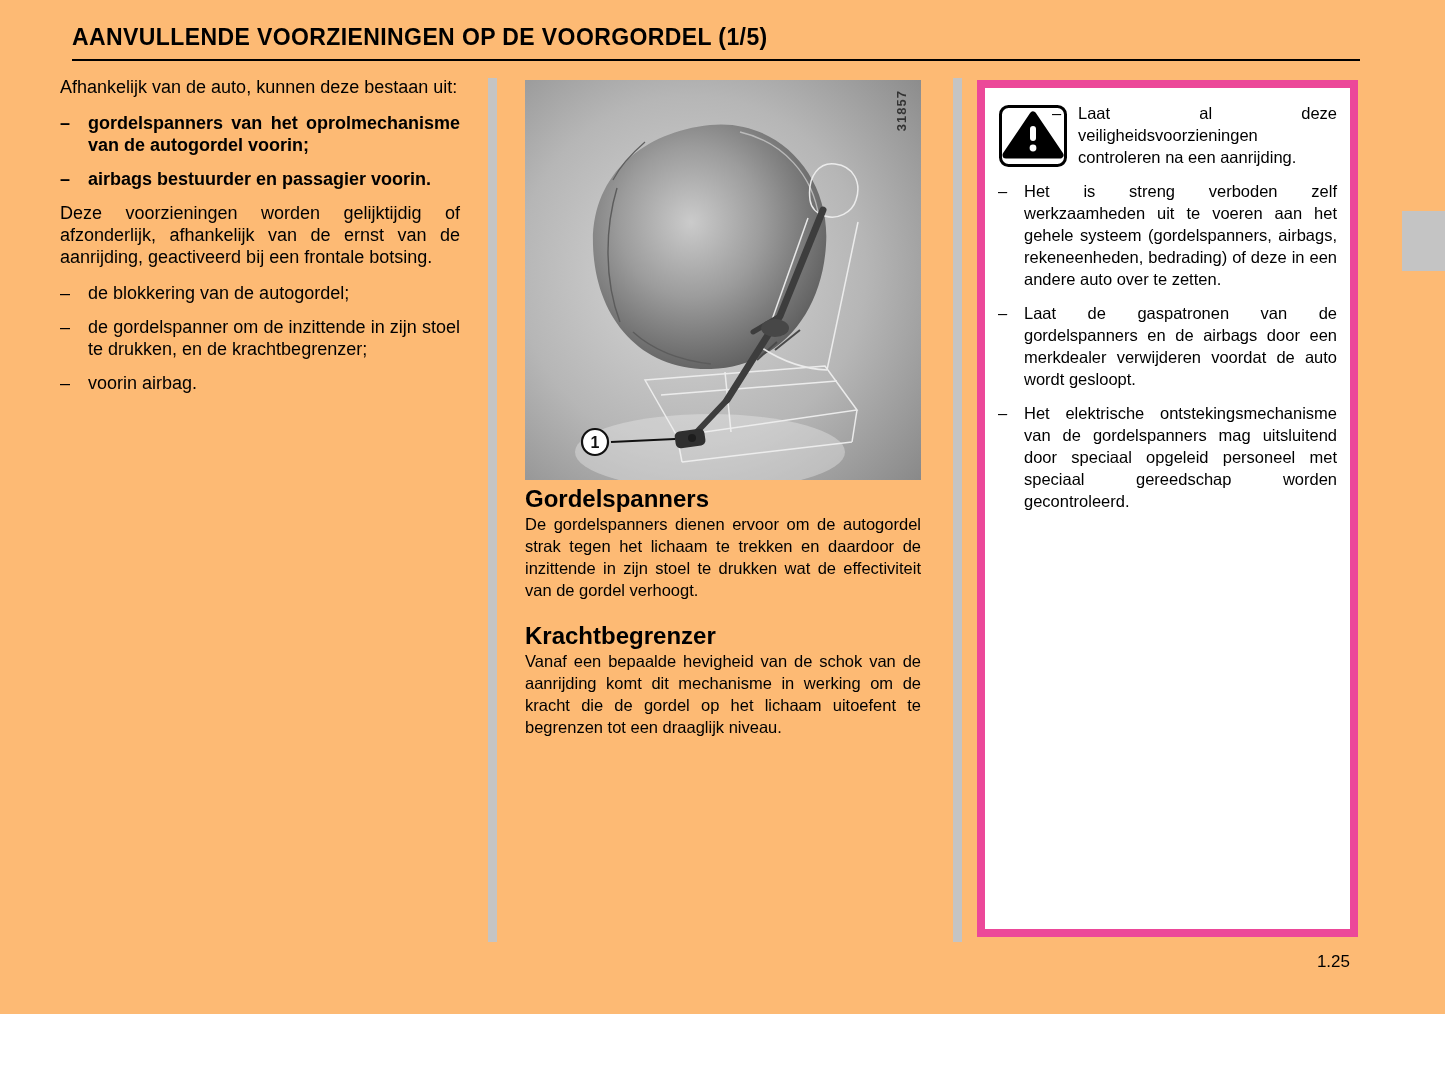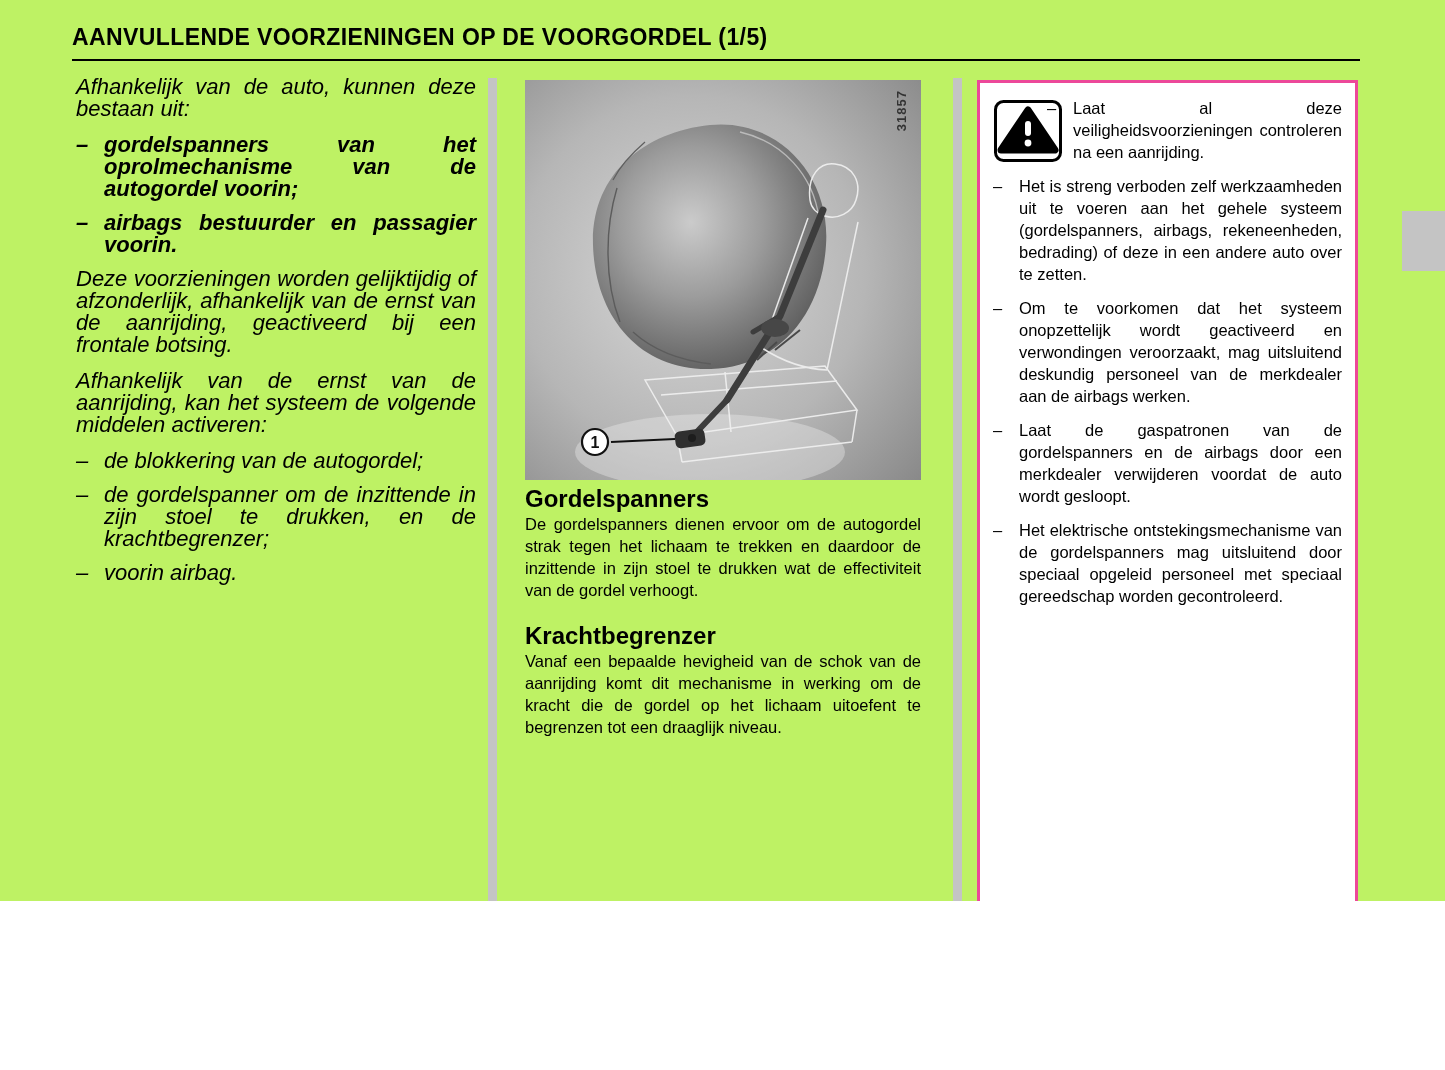--- a/index.html
+++ b/index.html
@@ -1,46 +1,46 @@
 <!DOCTYPE html>
 <html><head>
 <meta charset="utf-8">
 <style>
   * { margin:0; padding:0; box-sizing:border-box; }
   html,body { background:#ffffff; }
   body { font-family:"Liberation Sans", sans-serif; color:#000; }
-  .page { position:relative; width:1445px; height:901px; background:#bef264; overflow:hidden; }
+  .page { position:relative; width:1445px; height:1014px; background:#fdba74; overflow:hidden; }
 
   .page-title { position:absolute; left:72px; top:24px; font-size:23px; font-weight:bold; letter-spacing:0.4px; }
   .title-rule { position:absolute; left:72px; top:59px; width:1288px; height:2px; background:#000; }
 
   .col-sep { position:absolute; top:78px; width:9px; height:864px; background:#c4c4c4; }
   .sep-1 { left:488px; }
   .sep-2 { left:953px; }
 
   
-  .col-left { position:absolute; left:76px; top:76px; width:400px; font-size:22px; line-height:22px; text-align:justify;font-style:italic; }
+  .col-left { position:absolute; left:60px; top:76px; width:400px; font-size:18px; line-height:22px; text-align:justify; }
   .col-left p { margin-bottom:14px; }
   .bullet { padding-left:28px; text-indent:-28px; margin-bottom:12px; text-align:justify; }
   .bullet .dash { display:inline-block; width:28px; text-indent:0; }
   .bullet.bold { font-weight:bold; }
 
   
   .col-mid { position:absolute; left:525px; top:80px; width:396px; font-size:16.5px; line-height:22px; }
   .figure { position:relative; width:396px; height:400px; }
   .fig-number { position:absolute; top:10px; right:8px; writing-mode:vertical-rl; transform:rotate(180deg);
                 font-size:13px; color:#333; letter-spacing:1px; font-weight:bold; }
   .sec-title { font-size:24px; font-weight:bold; margin-top:8px; margin-bottom:3px; }
   .sec-title.second { margin-top:24px; }
   .col-mid p.body { text-align:justify; margin:0; }
   .col-mid .num { font-weight:bold; font-style:italic; }
 
   
   .col-right { position:absolute; left:977px; top:80px; width:381px; }
-  .warning-box { border:3px solid #ec4899; height:857px; padding:14px 13px; background:#fff; }
+  .warning-box { border:8px solid #ec4899; height:857px; padding:14px 13px; background:#fff; }
   .warning-icon { float:left; width:70px; height:64px; margin:2px 10px 6px 0; }
   .witem { font-size:16.5px; line-height:22px; text-align:justify; padding-left:26px; text-indent:-26px; margin-bottom:12px; }
   .witem .dash { display:inline-block; width:26px; text-indent:0; }
 
   
   .page-number { position:absolute; right:95px; top:952px; font-size:17px; }
   .bottom-marker { position:absolute; left:262px; top:1044px; width:17px; height:26px; background:#000; }
   .edge-tab { position:absolute; left:1402px; top:211px; width:43px; height:60px; background:#c4c4c4; }
 </style>
 </head>
@@ -58,21 +58,20 @@
     <p>Afhankelijk van de auto, kunnen deze bestaan uit:</p>
 
     <div class="bullet bold">
       <span class="dash">–</span><span>gordelspanners van het oprolmechanisme van de autogordel voorin;</span>
     </div>
     <div class="bullet bold">
       <span class="dash">–</span><span>airbags bestuurder en passagier voorin.</span>
     </div>
 
     <p>Deze voorzieningen worden gelijktijdig of afzonderlijk, afhankelijk van de ernst van de aanrijding, geactiveerd bij een frontale botsing.</p>
-    <p>Afhankelijk van de ernst van de aanrijding, kan het systeem de volgende middelen activeren:</p>
 
     <div class="bullet">
       <span class="dash">–</span><span>de blokkering van de autogordel;</span>
     </div>
     <div class="bullet">
       <span class="dash">–</span><span>de gordelspanner om de inzittende in zijn stoel te drukken, en de krachtbegrenzer;</span>
     </div>
     <div class="bullet">
       <span class="dash">–</span><span>voorin airbag.</span>
     </div>
@@ -143,21 +142,20 @@
     <div class="warning-box">
       <svg class="warning-icon" viewBox="0 0 70 64" aria-hidden="true">
         <rect x="2.5" y="2.5" width="65" height="59" rx="8" fill="#ffffff" stroke="#000" stroke-width="3"></rect>
         <path d="M 35 11 L 62 51 L 8 51 Z" fill="#000" stroke="#000" stroke-width="7" stroke-linejoin="round"></path>
         <rect x="32" y="22" width="6" height="15" rx="3" fill="#ffffff"></rect>
         <circle cx="35" cy="44" r="3.4" fill="#ffffff"></circle>
       </svg>
 
       <p class="witem"><span class="dash">–</span><span>Laat al deze veiligheidsvoorzieningen controleren na een aanrijding.</span></p>
       <p class="witem"><span class="dash">–</span><span>Het is streng verboden zelf werkzaamheden uit te voeren aan het gehele systeem (gordelspanners, airbags, rekeneenheden, bedrading) of deze in een andere auto over te zetten.</span></p>
-      <p class="witem"><span class="dash">–</span><span>Om te voorkomen dat het systeem onopzettelijk wordt geactiveerd en verwondingen veroorzaakt, mag uitsluitend deskundig personeel van de merkdealer aan de airbags werken.</span></p>
       <p class="witem"><span class="dash">–</span><span>Laat de gaspatronen van de gordelspanners en de airbags door een merkdealer verwijderen voordat de auto wordt gesloopt.</span></p>
       <p class="witem"><span class="dash">–</span><span>Het elektrische ontstekingsmechanisme van de gordelspanners mag uitsluitend door speciaal opgeleid personeel met speciaal gereedschap worden gecontroleerd.</span></p>
     </div>
   </div>
 
   <div class="page-number">1.25</div>
   <div class="bottom-marker"></div>
   <div class="edge-tab"></div>
 
 </div>

